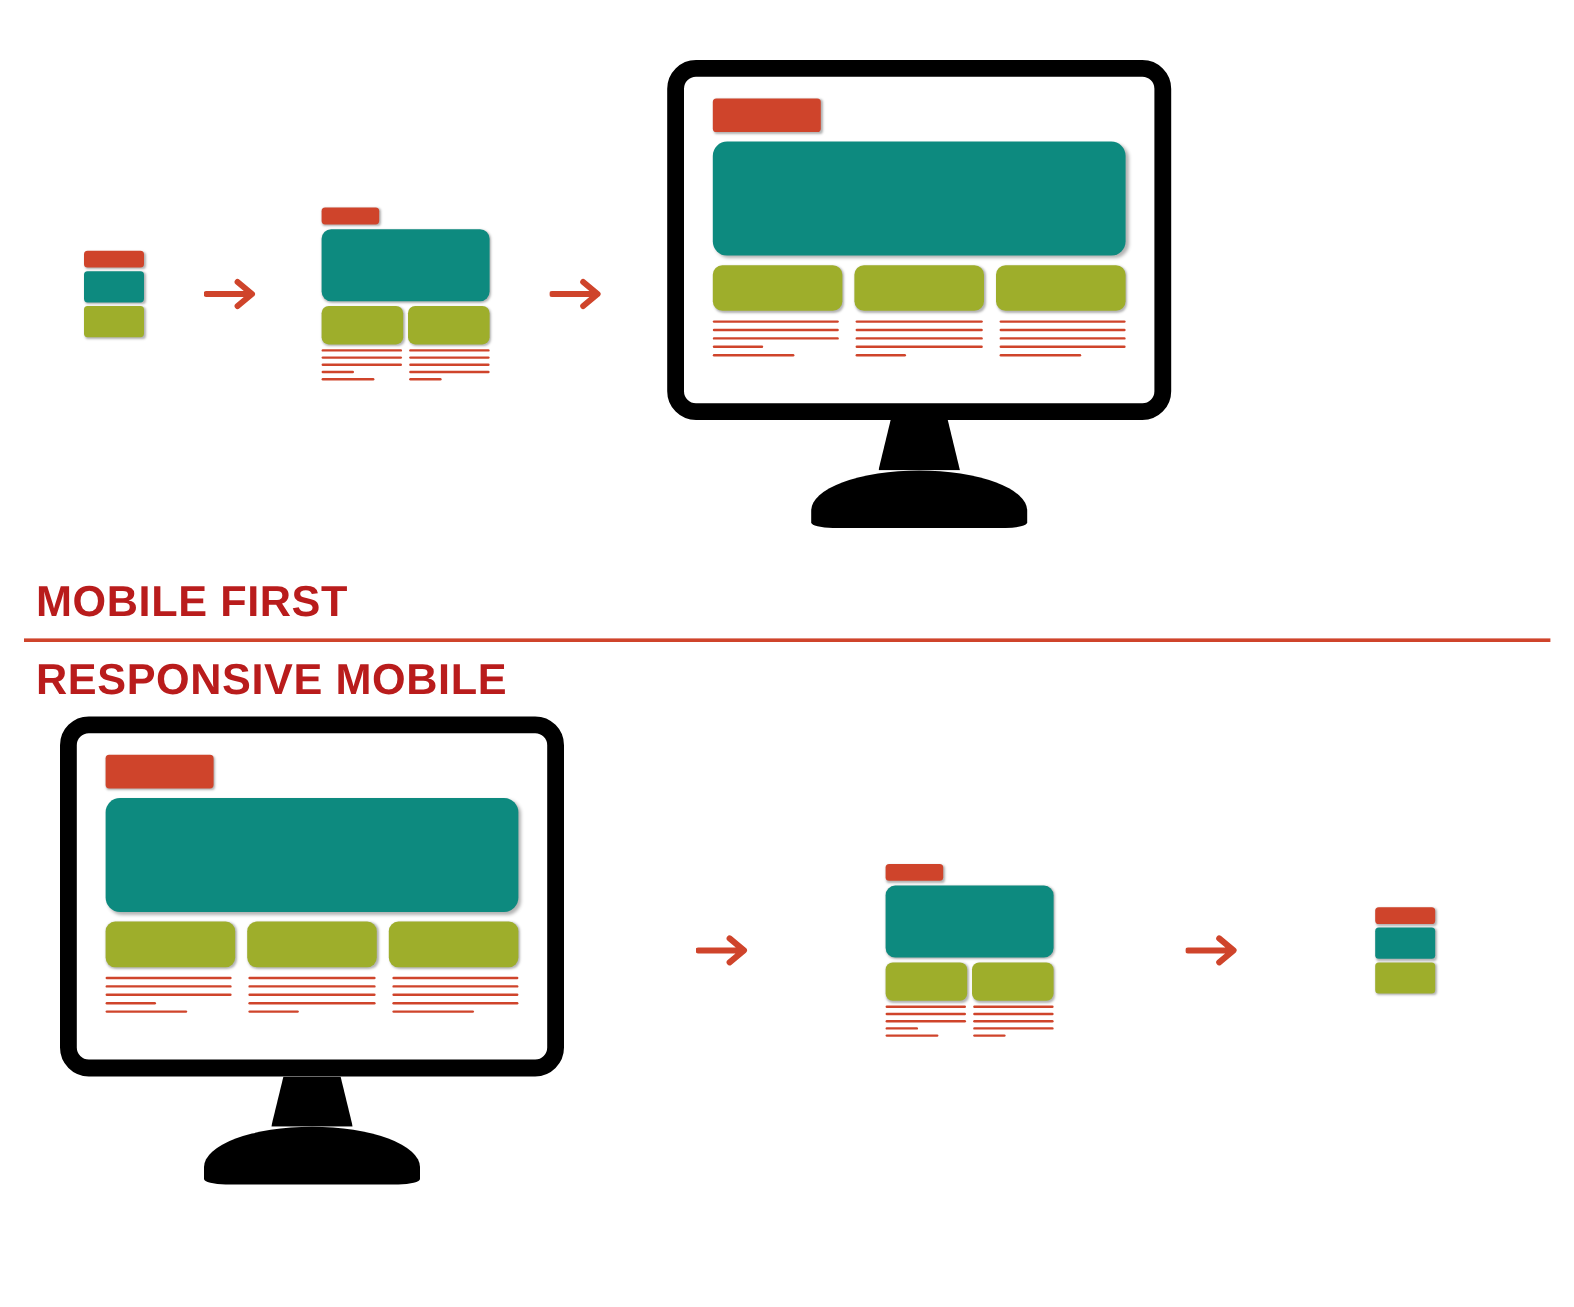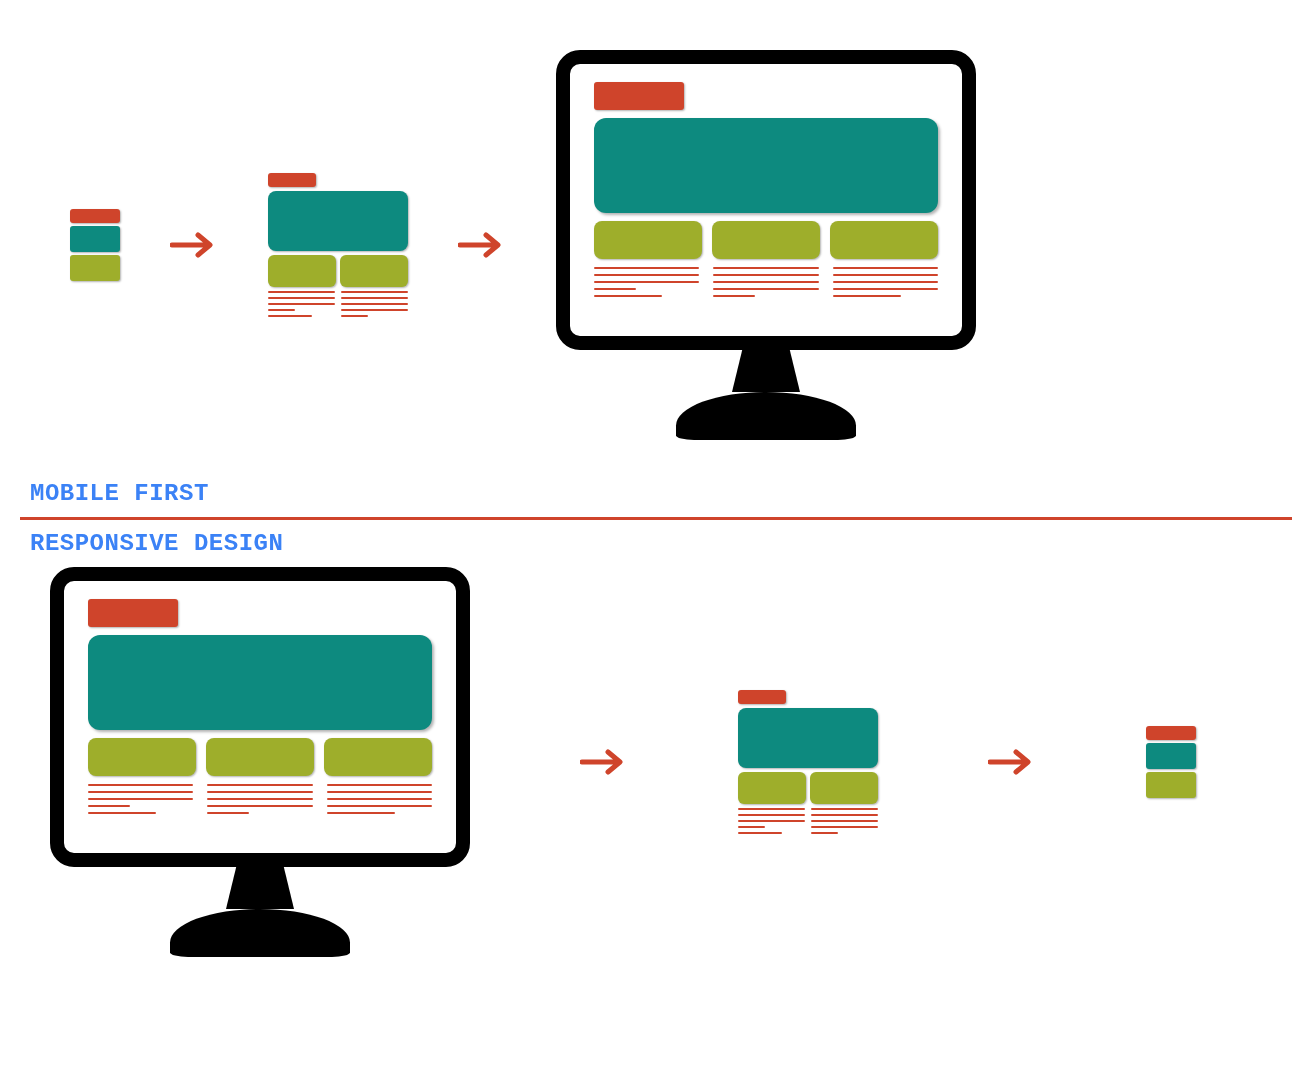--- a/index.html
+++ b/index.html
@@ -176,24 +176,23 @@
     .arrow {
       display: flex;
       align-items: center;
     }
     .arrow svg { display: block; }
 
     
     .section-labels { margin: 10px 0 10px 10px; }
     .label-text {
       font-weight: 800;
-      font-size: 24px;
+      font-size: 36px;
       letter-spacing: 0.5px;
-      color: #3b82f6;
-      font-family: Liberation Mono, monospace;
+      color: #b91c1c;
     }
     .divider {
       height: 3px;
       background: #cf442b;
       width: 100%;
     }
 
     .top-half { height: 450px; display: flex; align-items: center; padding-left: 50px; }
     .bottom-half { display: flex; align-items: center; padding-left: 30px; gap: 110px; }
   </style>
@@ -296,21 +295,21 @@
     </div>
 
   </div>
 </div>
 
 <div class="section-labels">
   <div class="label-text">MOBILE FIRST</div>
 </div>
 <div class="divider"></div>
 <div class="section-labels">
-  <div class="label-text">RESPONSIVE DESIGN</div>
+  <div class="label-text">RESPONSIVE MOBILE</div>
 </div>
 
 <div class="bottom-half">
 
   <div class="monitor">
     <div class="monitor-screen desktop-layout">
       <div class="block-red"></div>
       <div class="block-teal"></div>
       <div class="cols3">
         <div class="olive-col">

